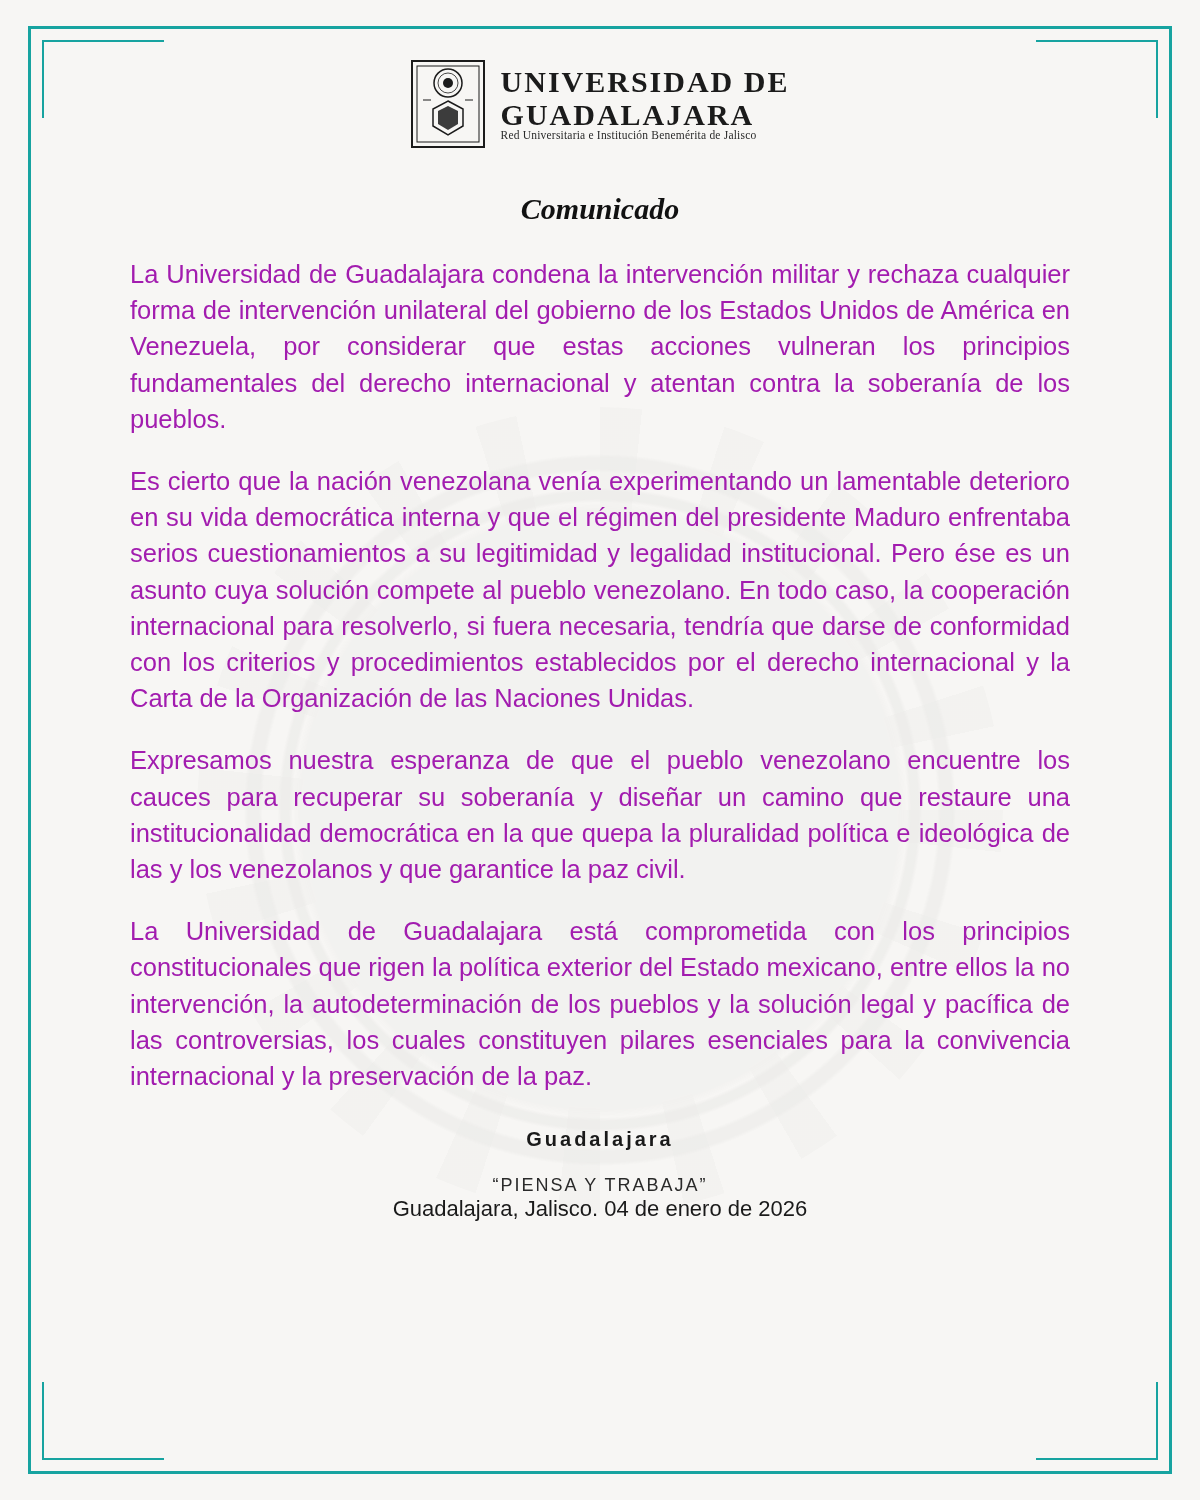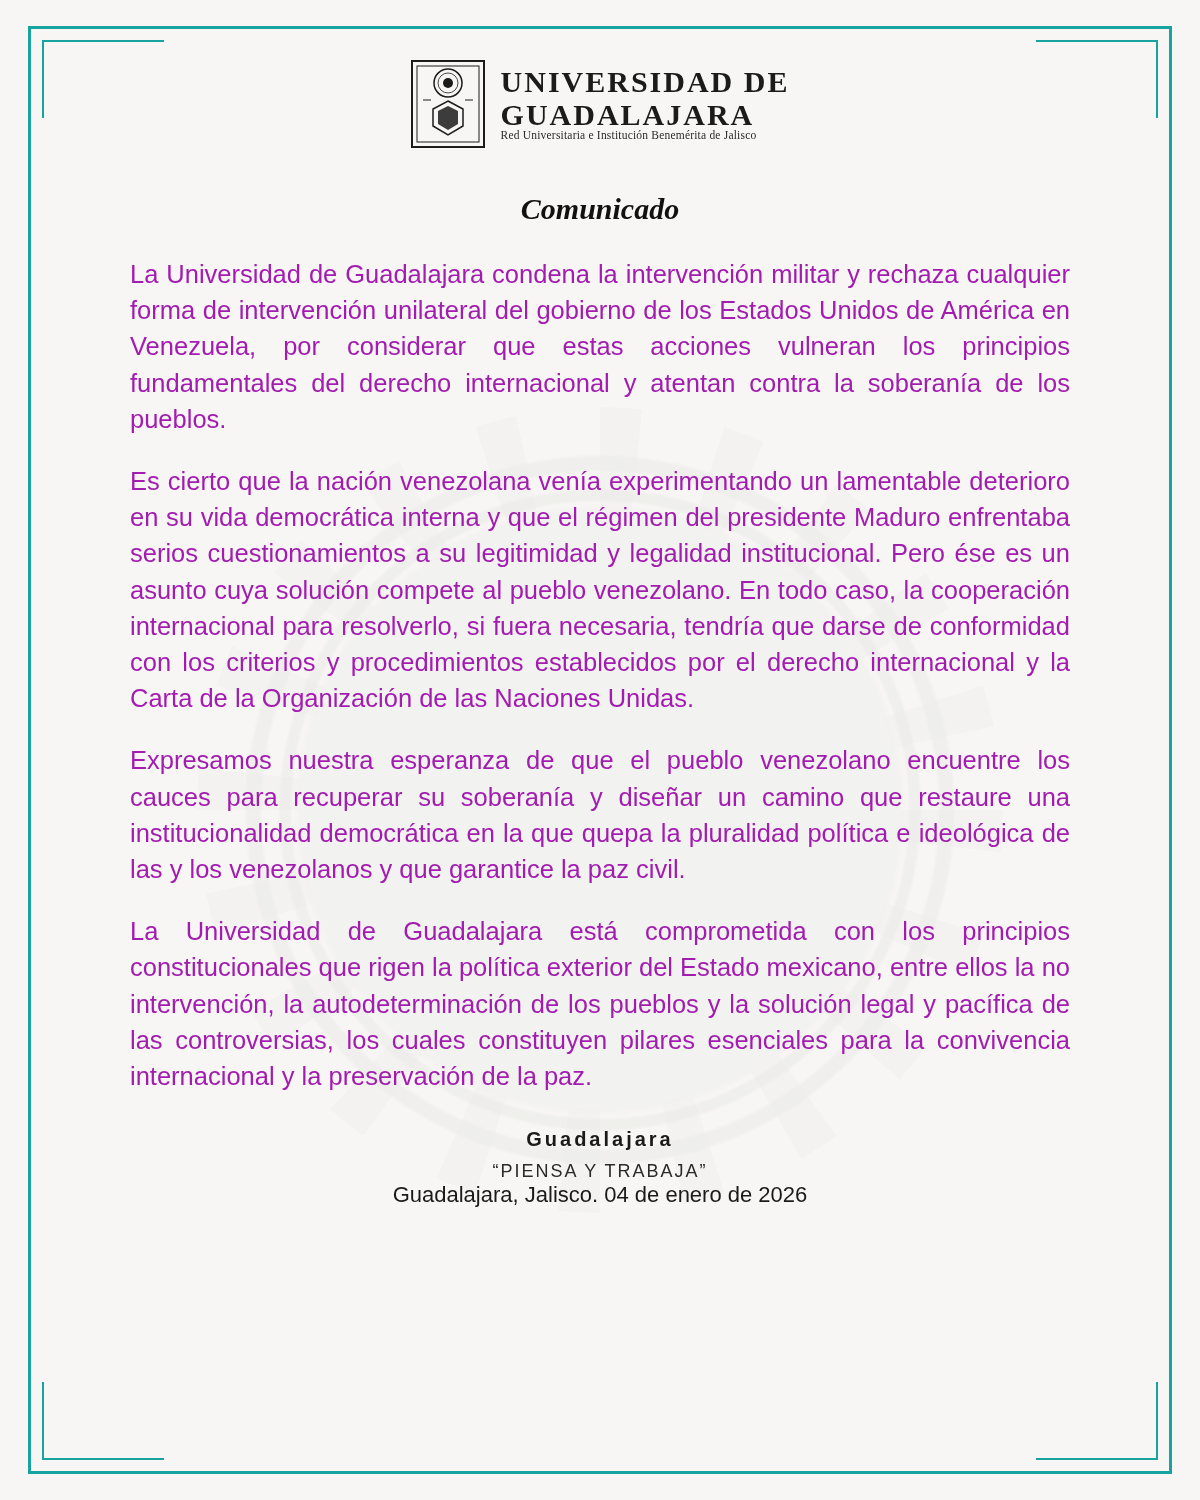--- a/index.html
+++ b/index.html
@@ -175,21 +175,21 @@
   .signoff .att {
     font-size: 20px;
     font-weight: bold;
     letter-spacing: 3px;
     color: #1a1a1a;
   }
   .signoff .motto {
     font-size: 18px;
     letter-spacing: 2px;
     color: #2a2a2a;
-    margin-top: 10px;
+    margin-top: 24px;
   }
   .signoff .place {
     font-size: 22px;
     color: #1a1a1a;
     margin-top: 0;
   }
 </style>
 </head>
 <body>
 

